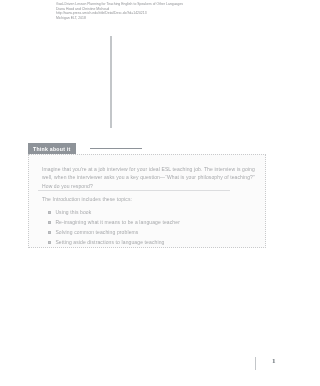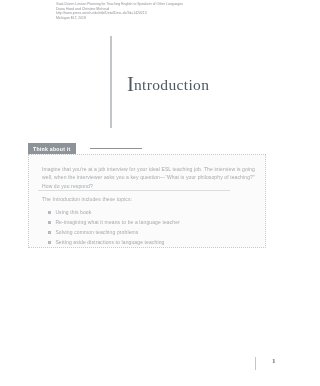--- a/index.html
+++ b/index.html
@@ -198,23 +198,20 @@
 <div class="page">
 
   <div class="citation">
     <div>Goal-Driven Lesson Planning for Teaching English to Speakers of Other Languages</div>
     <div>Diana Hood and Christine Michoud</div>
     <div>http://www.press.umich.edu/title/DetailDesc.do?id=1420213</div>
     <div>Michigan ELT, 2018</div>
   </div>
 
   <div class="title-rule"></div>
-  <div class="title">
-    <span class="dropcap">I</span><span>ntroduction</span>
-  </div>
 
   <div class="tab-wrap">
     <div class="tab">
       <span class="tab-label">Think about it</span>
     </div>
     <div class="tab-rule"></div>
   </div>
 
   <div class="box">
     <div class="para">Imagine that you're at a job interview for your ideal ESL teaching job. The interview is going well, when the interviewer asks you a key question—“What is your philosophy of teaching?” How do you respond?</div>

